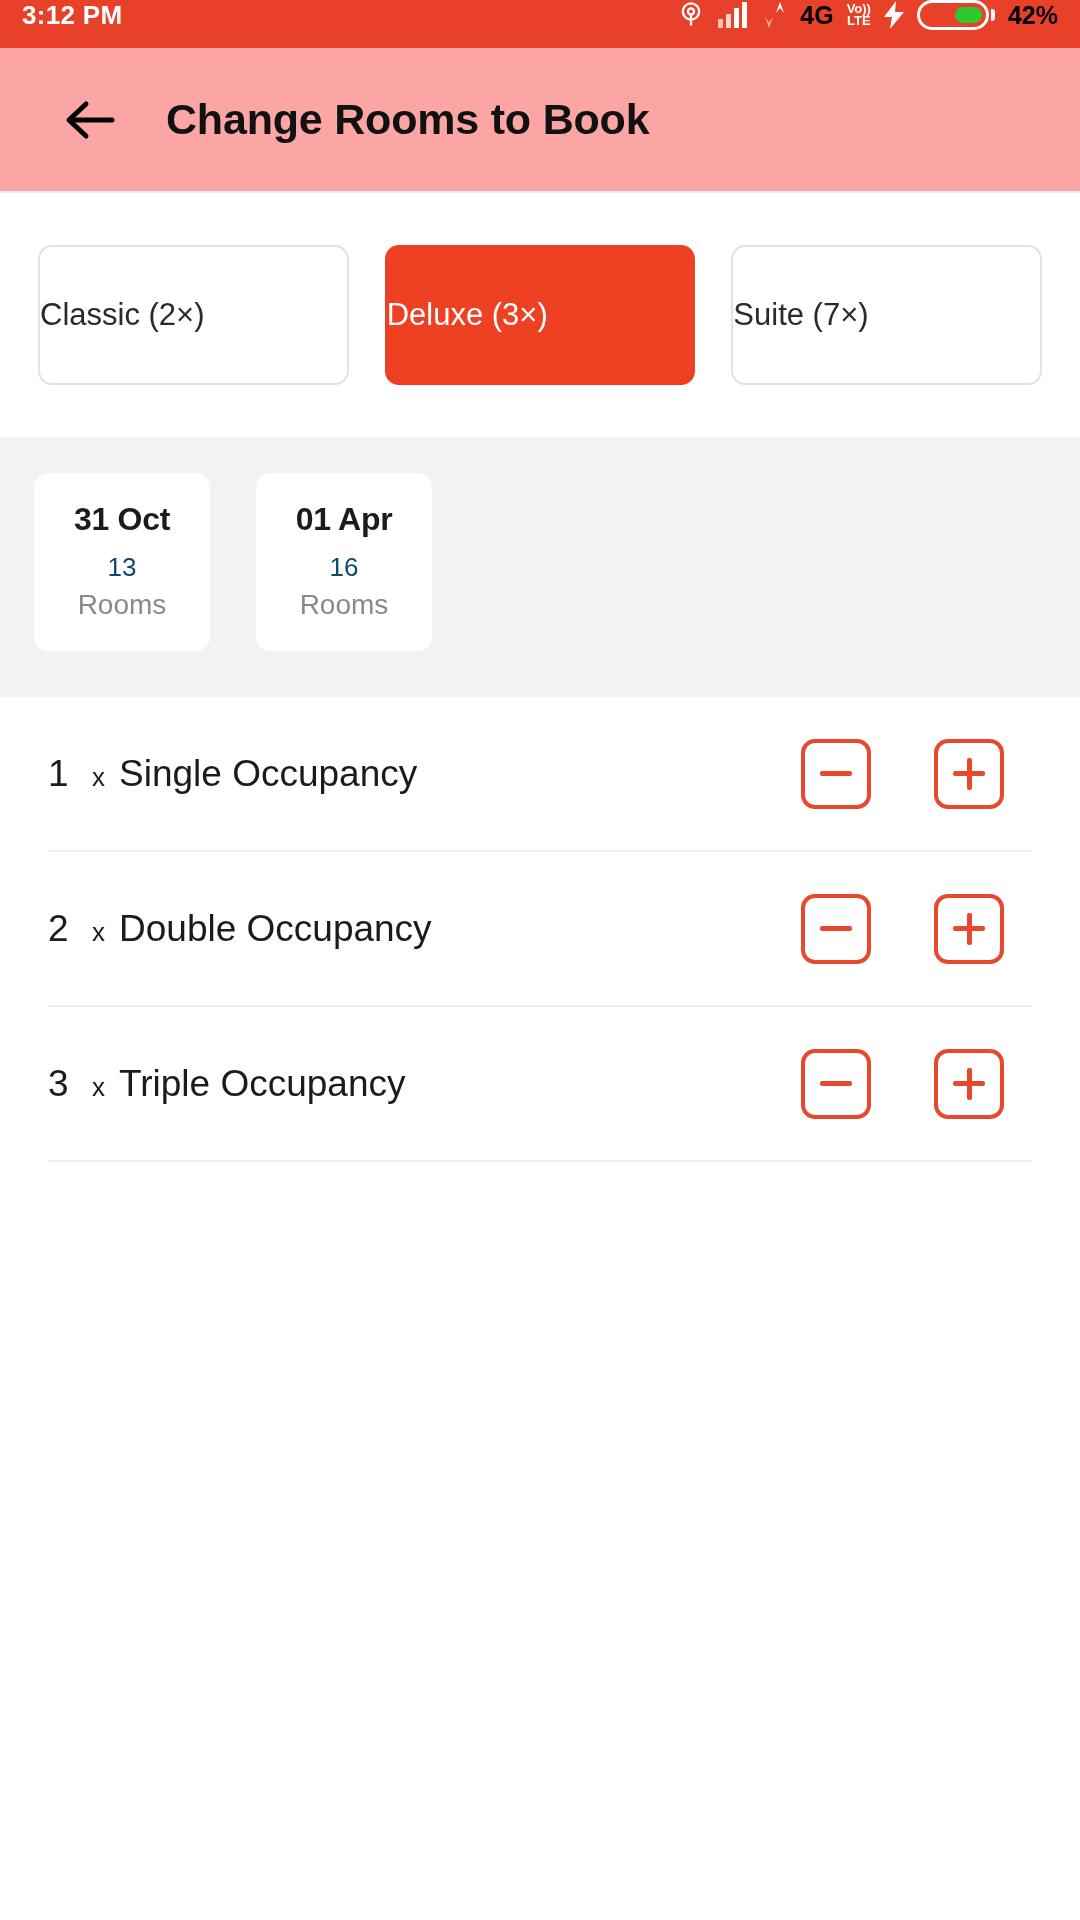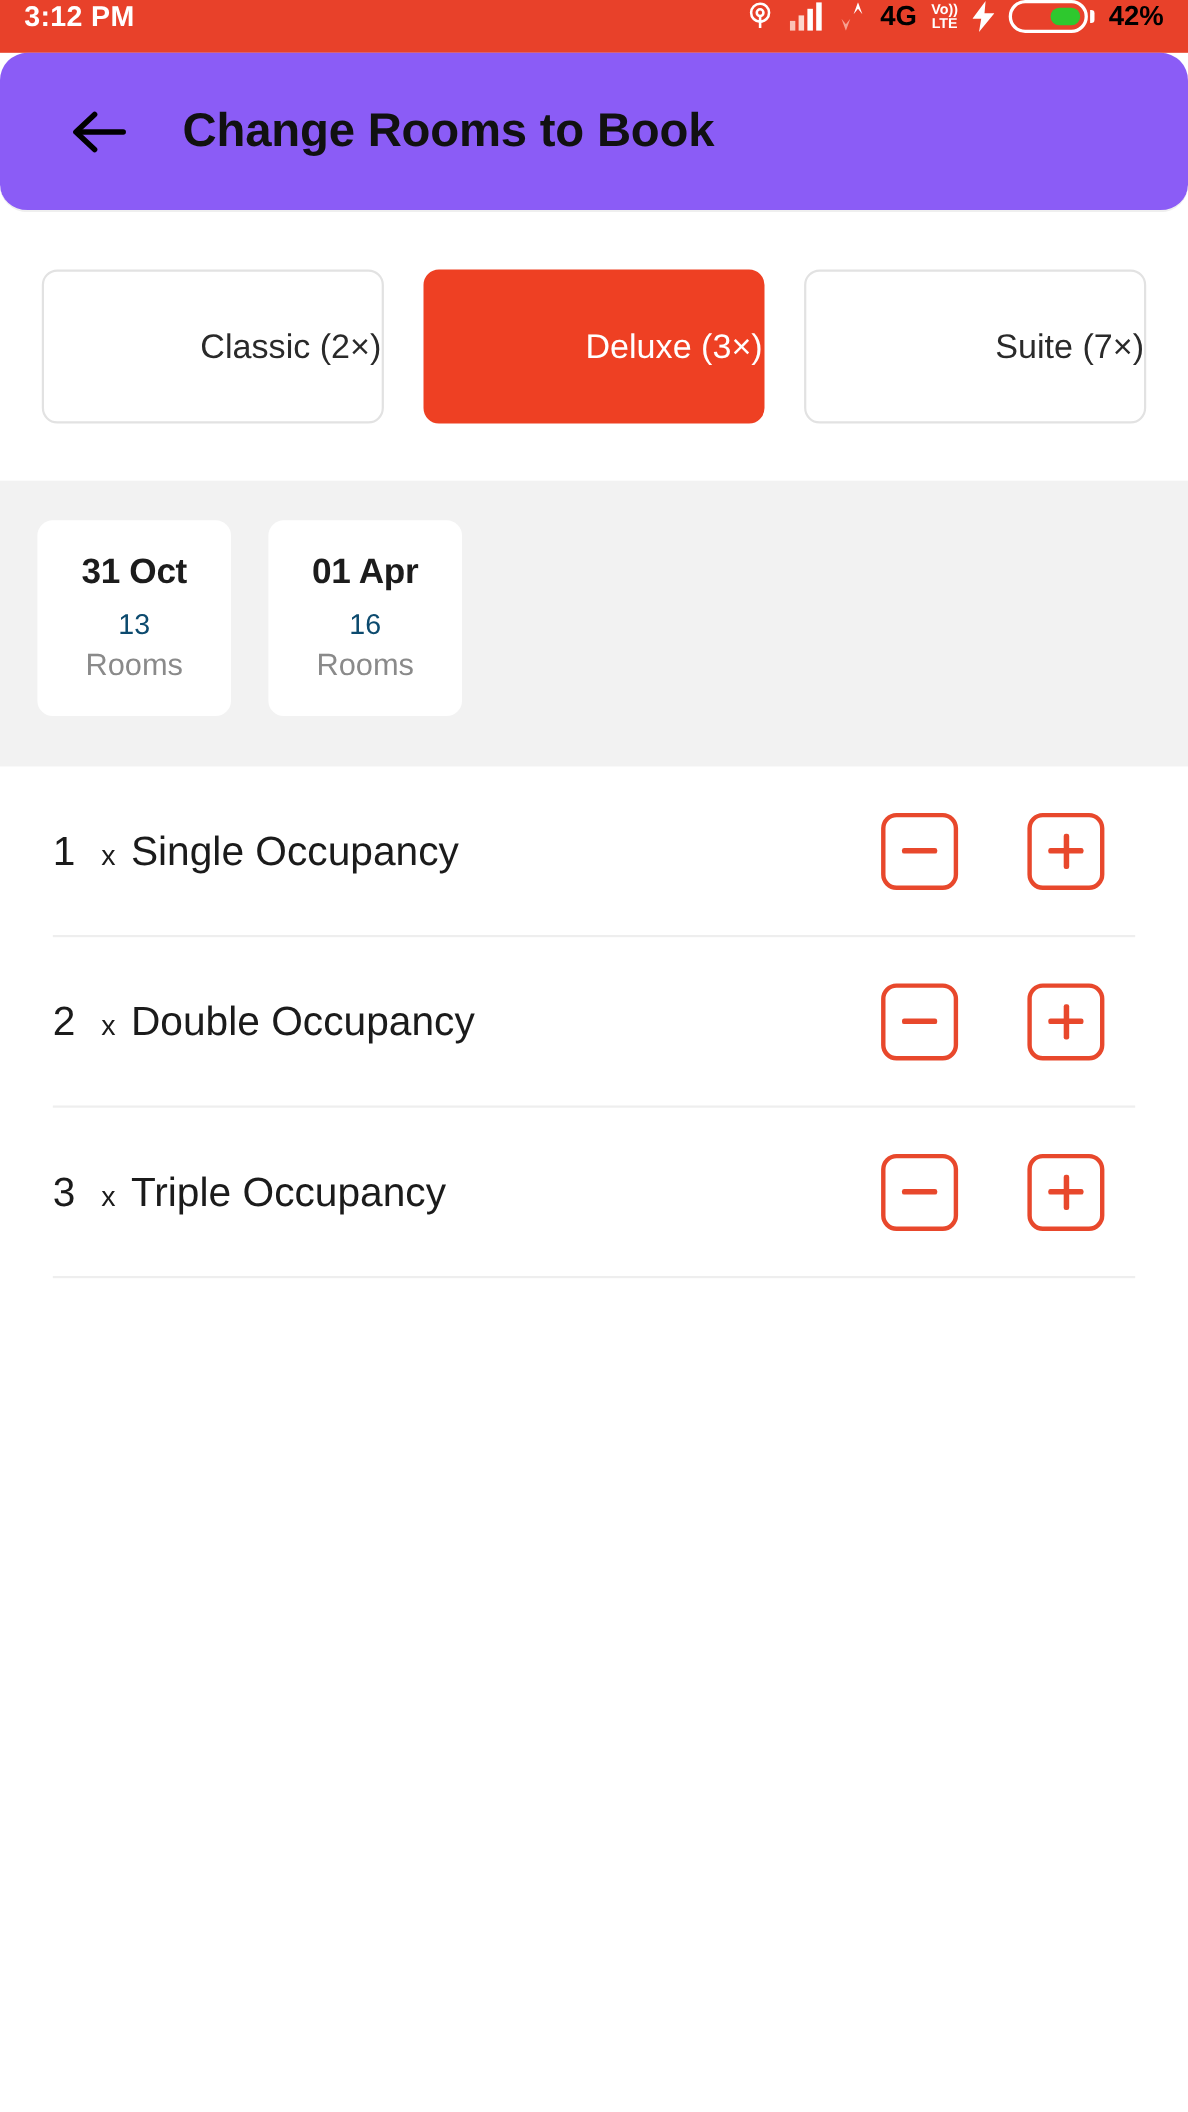--- a/index.html
+++ b/index.html
@@ -25,40 +25,39 @@
   .volte span { color:#ffffff; font-size:13px; font-weight:bold; }
   .batt {
     width:72px; height:30px; border:3px solid #ffffff; border-radius:15px;
     position:relative; display:flex; align-items:center; padding:3px;
   }
   .batt-fill { position:absolute; right:4px; top:4px; bottom:4px; width:27px; background:#2EC82E; border-radius:11px; }
   .batt-cap { width:4px; height:12px; background:#ffffff; border-radius:0 3px 3px 0; margin-left:2px; }
 
   
   .header {
-    height:145px; background:#8b5cf6;
+    height:145px; background:#fca5a5;
     display:flex; align-items:center; padding-left:62px; gap:48px;
     border-bottom:2px solid #EFEFEF;
-    border-radius:25px;
   }
   .back-btn { width:56px; height:56px; display:flex; align-items:center; justify-content:center; cursor:pointer; }
   .page-title { font-size:43px; font-weight:bold; color:#111111; letter-spacing:-.2px; }
 
   
   .chips { background:#ffffff; padding:52px 38px 52px 38px; display:flex; gap:36px; }
   .chip {
     flex:1; height:140px; border-radius:14px;
-    display:flex; align-items:center; justify-content:flex-end;
+    display:flex; align-items:center; justify-content:flex-start;
     font-size:31px; color:#2A2A2A;
     background:#ffffff; border:2px solid #E2E2E2; cursor:pointer;
   }
   .chip.selected { background:#EE4023; border-color:#EE4023; color:#ffffff; }
 
   
-  .datestrip { background:#F2F2F2; padding:36px 34px 46px 34px; display:flex; gap:34px; }
+  .datestrip { background:#F2F2F2; padding:36px 34px 46px 34px; display:flex; gap:46px; }
   .datecard {
     width:176px; background:#ffffff; border-radius:14px;
     padding:28px 10px 30px 10px; text-align:center; cursor:pointer;
   }
   .dc-date { font-size:32px; color:#1C1C1C; font-weight:bold; letter-spacing:-.3px; }
   .dc-count { font-size:26px; color:#0c4a6e; margin-top:14px; }
   .dc-unit { font-size:28px; color:#8A8A8A; margin-top:6px; }
 
   
   .occ-list { background:#ffffff; padding:0 48px; }

